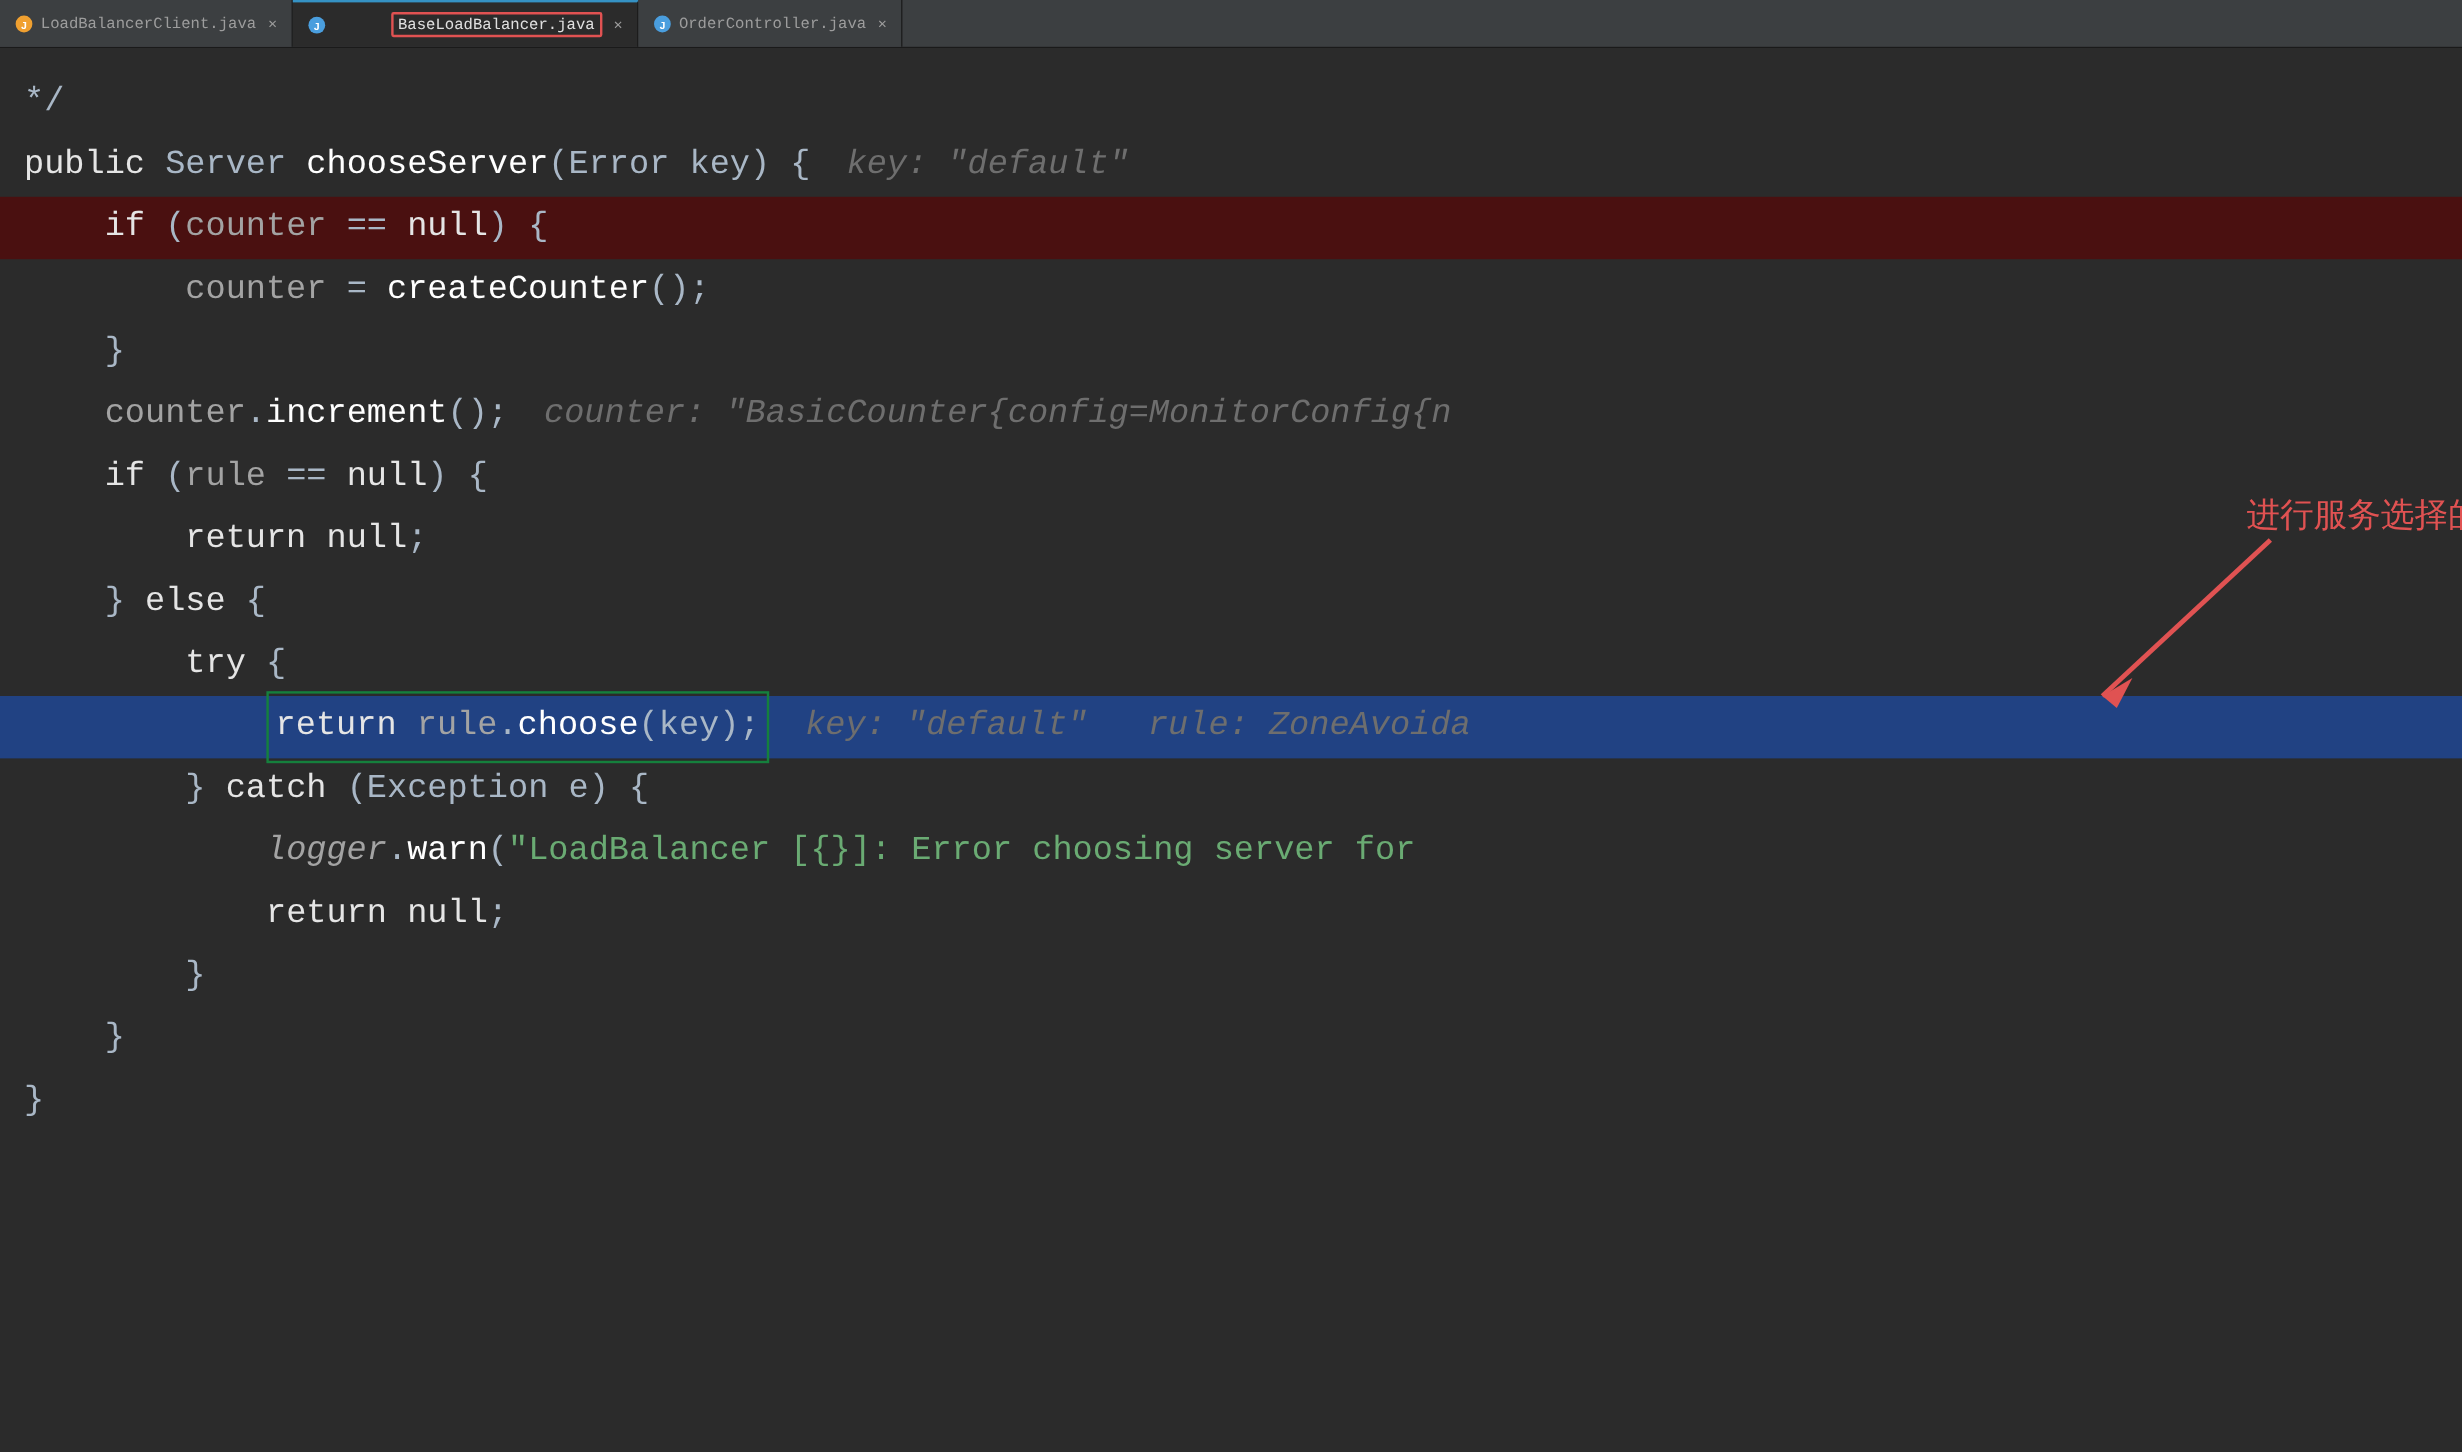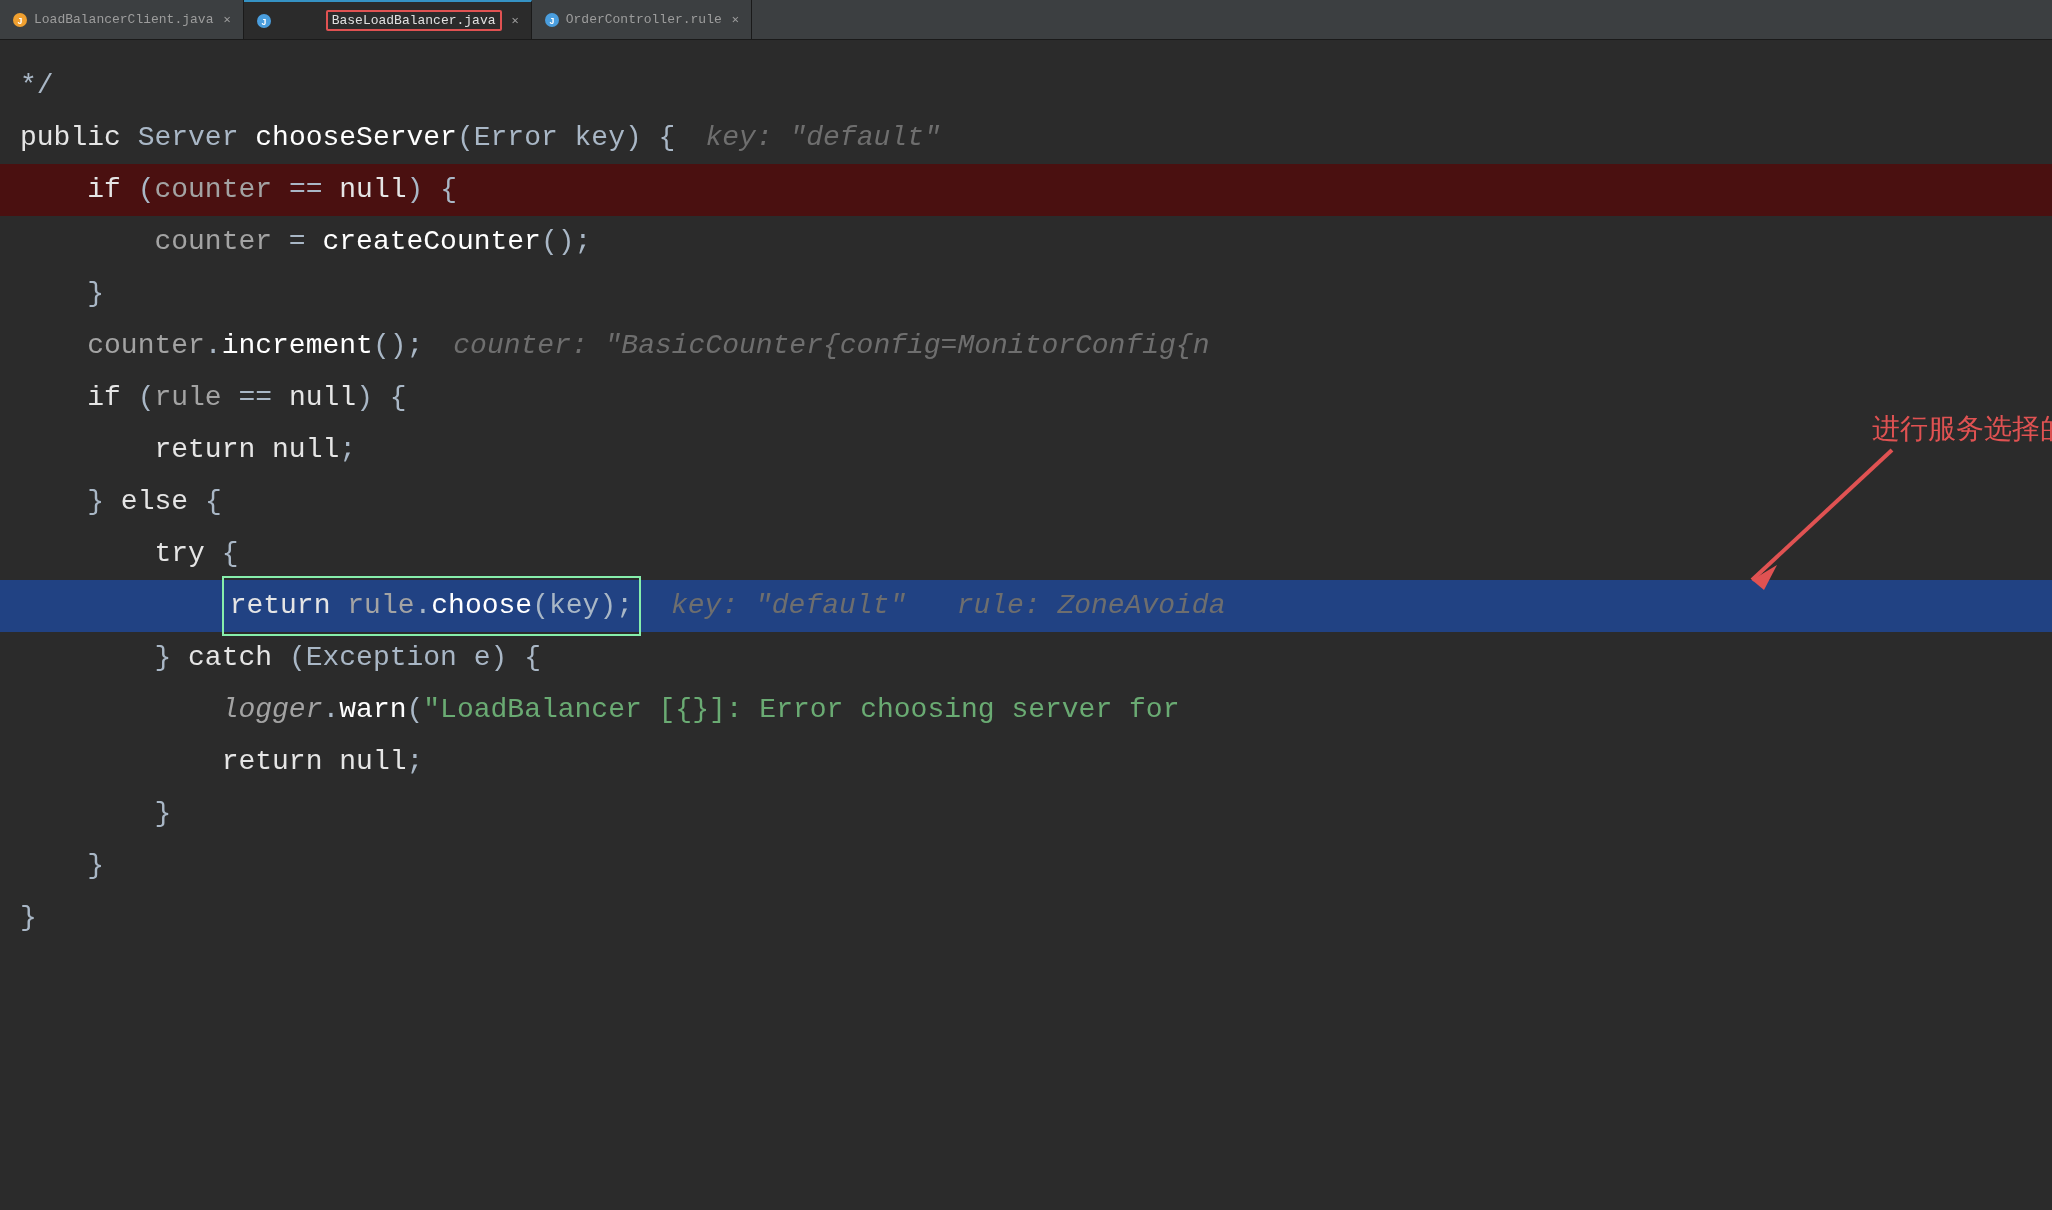--- a/index.html
+++ b/index.html
@@ -153,21 +153,21 @@
       <span>BaseLoadBalancer.java</span>
     </span>
     <span class="tab-close">✕</span>
   </div>
 
   <div class="tab">
     <svg width="16" height="16" viewBox="0 0 16 16">
       <circle cx="8" cy="8" r="7" fill="#4a9ede"></circle>
       <text x="8" y="12" text-anchor="middle" fill="white" font-size="9" font-weight="bold">J</text>
     </svg>
-    <span>OrderController.rule</span>
+    <span>OrderController.java</span>
     <span class="tab-close">✕</span>
   </div>
 </div>
 
 <div class="code-area">
 
   <div class="code-line">
     <div class="code-content">
       <span class="kw-white">*/</span>
     </div>
@@ -227,21 +227,21 @@
 
   <div class="code-line">
     <div class="code-content">
       &nbsp;&nbsp;&nbsp;&nbsp;&nbsp;&nbsp;&nbsp;&nbsp;<span class="kw-orange">try</span>&nbsp;<span class="kw-white">{</span>
     </div>
   </div>
 
   <div class="code-line highlighted" style="position:relative;">
     <div class="code-content">
       &nbsp;&nbsp;&nbsp;&nbsp;&nbsp;&nbsp;&nbsp;&nbsp;&nbsp;&nbsp;&nbsp;&nbsp;
-      <span style="border: 2px solid #86efac; padding: 2px 6px; display:inline-block;">
+      <span style="border: 2px solid #15803d; padding: 2px 6px; display:inline-block;">
         <span class="kw-orange">return</span>&nbsp;<span class="kw-blue">rule</span><span class="kw-white">.</span><span class="kw-yellow">choose</span><span class="kw-white">(</span><span class="kw-white">key</span><span class="kw-white">);</span>
       </span>
       <span class="hint-text">key: "default"&nbsp;&nbsp;&nbsp;rule: ZoneAvoida</span>
     </div>
   </div>
 
   <div class="code-line">
     <div class="code-content">
       &nbsp;&nbsp;&nbsp;&nbsp;&nbsp;&nbsp;&nbsp;&nbsp;<span class="kw-white">}</span>&nbsp;<span class="kw-orange">catch</span>&nbsp;<span class="kw-white">(</span><span class="kw-white">Exception</span>&nbsp;<span class="kw-white">e</span><span class="kw-white">)</span>&nbsp;<span class="kw-white">{</span>
     </div>

